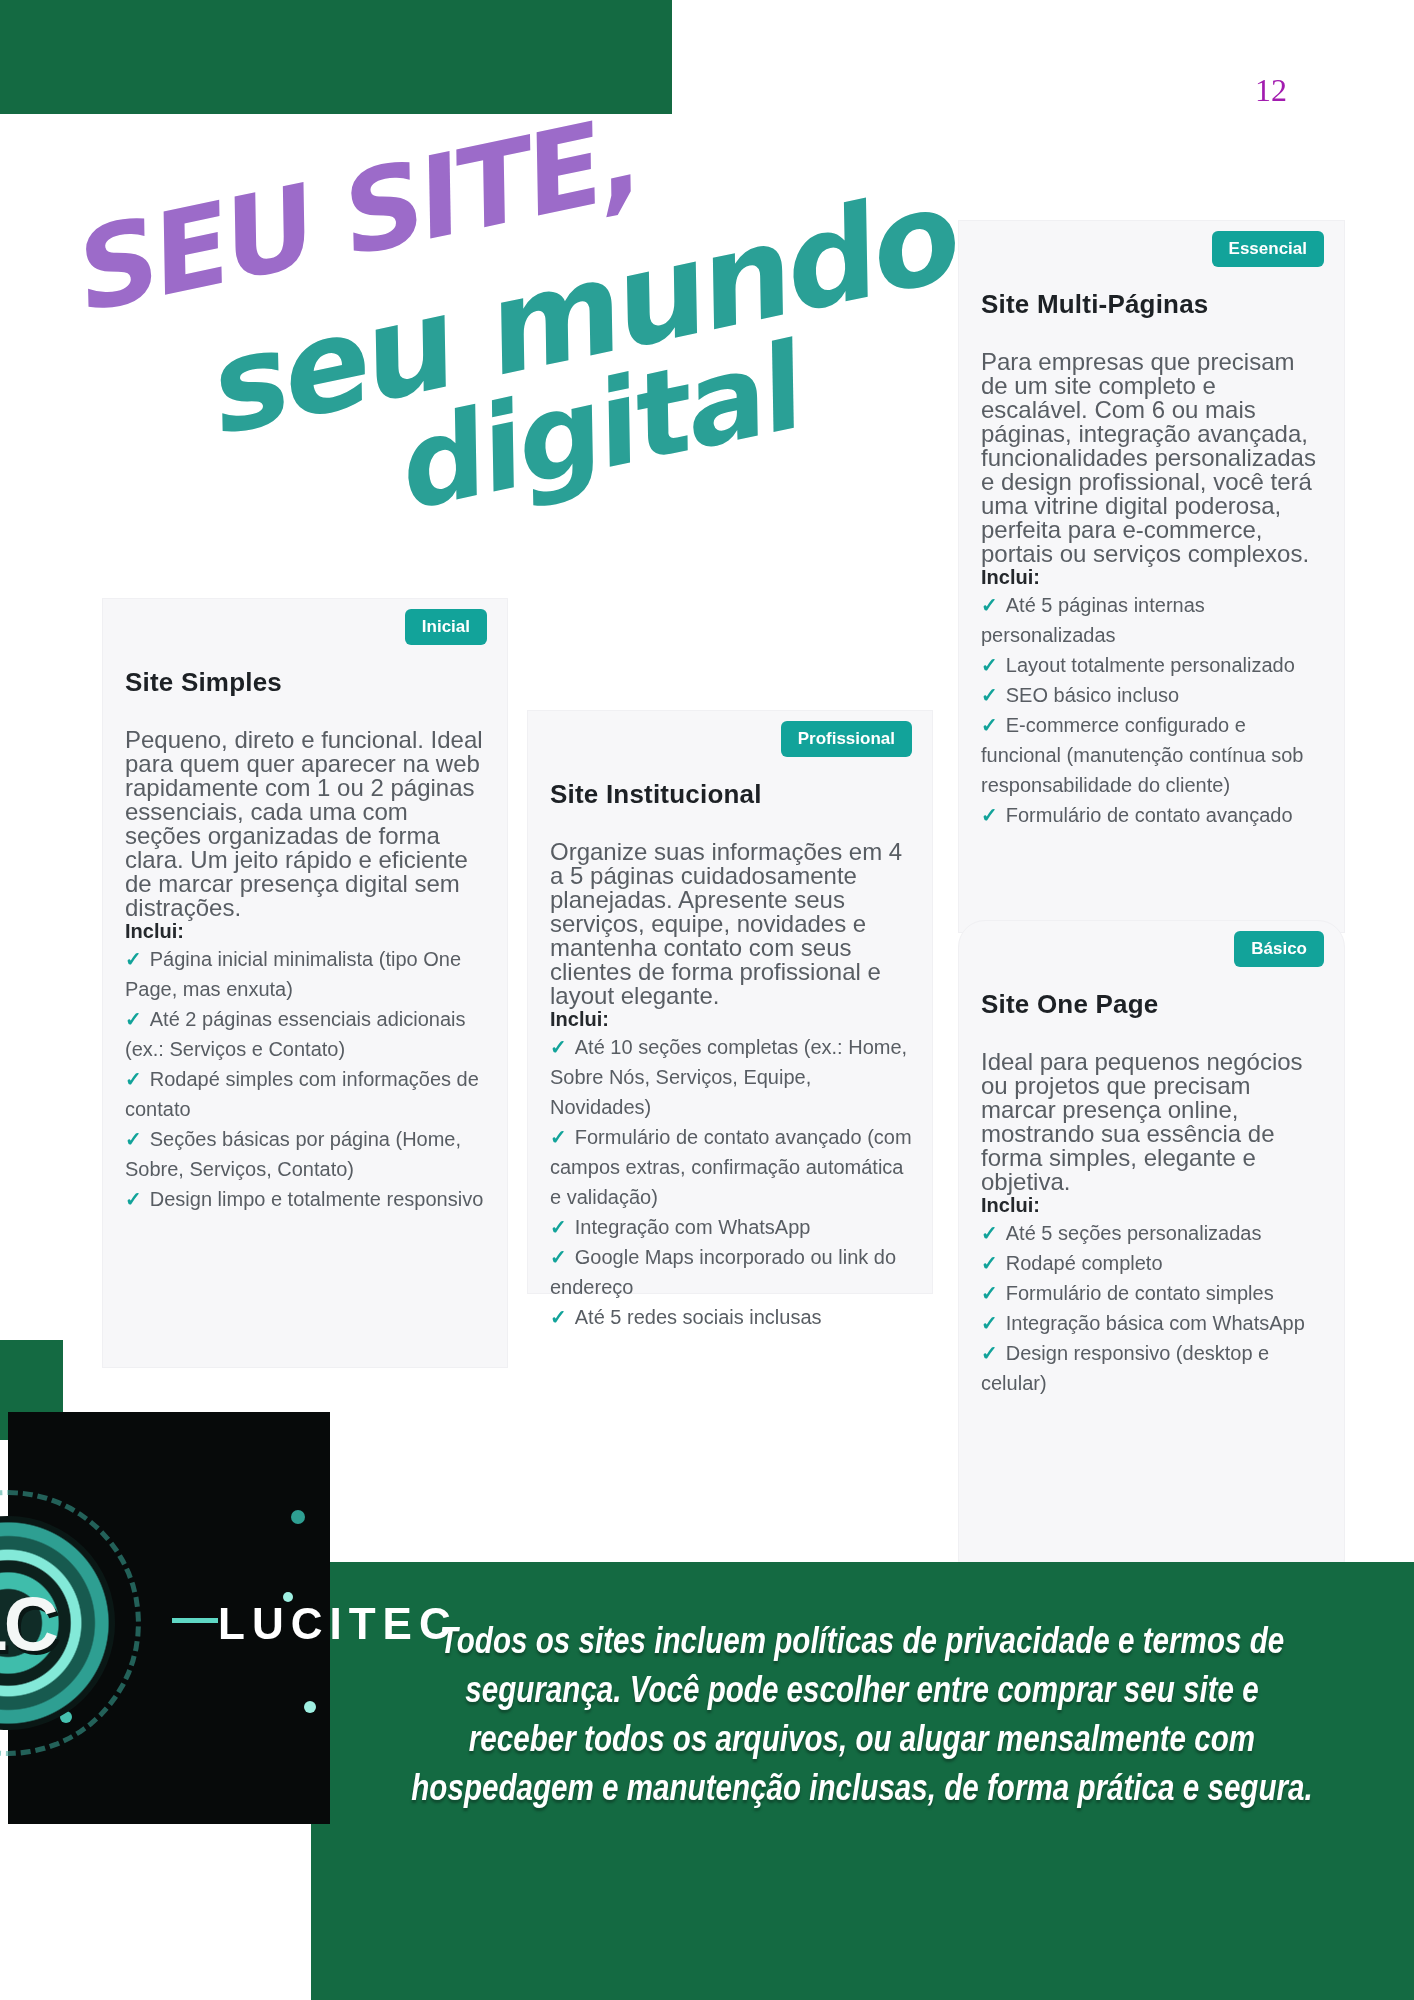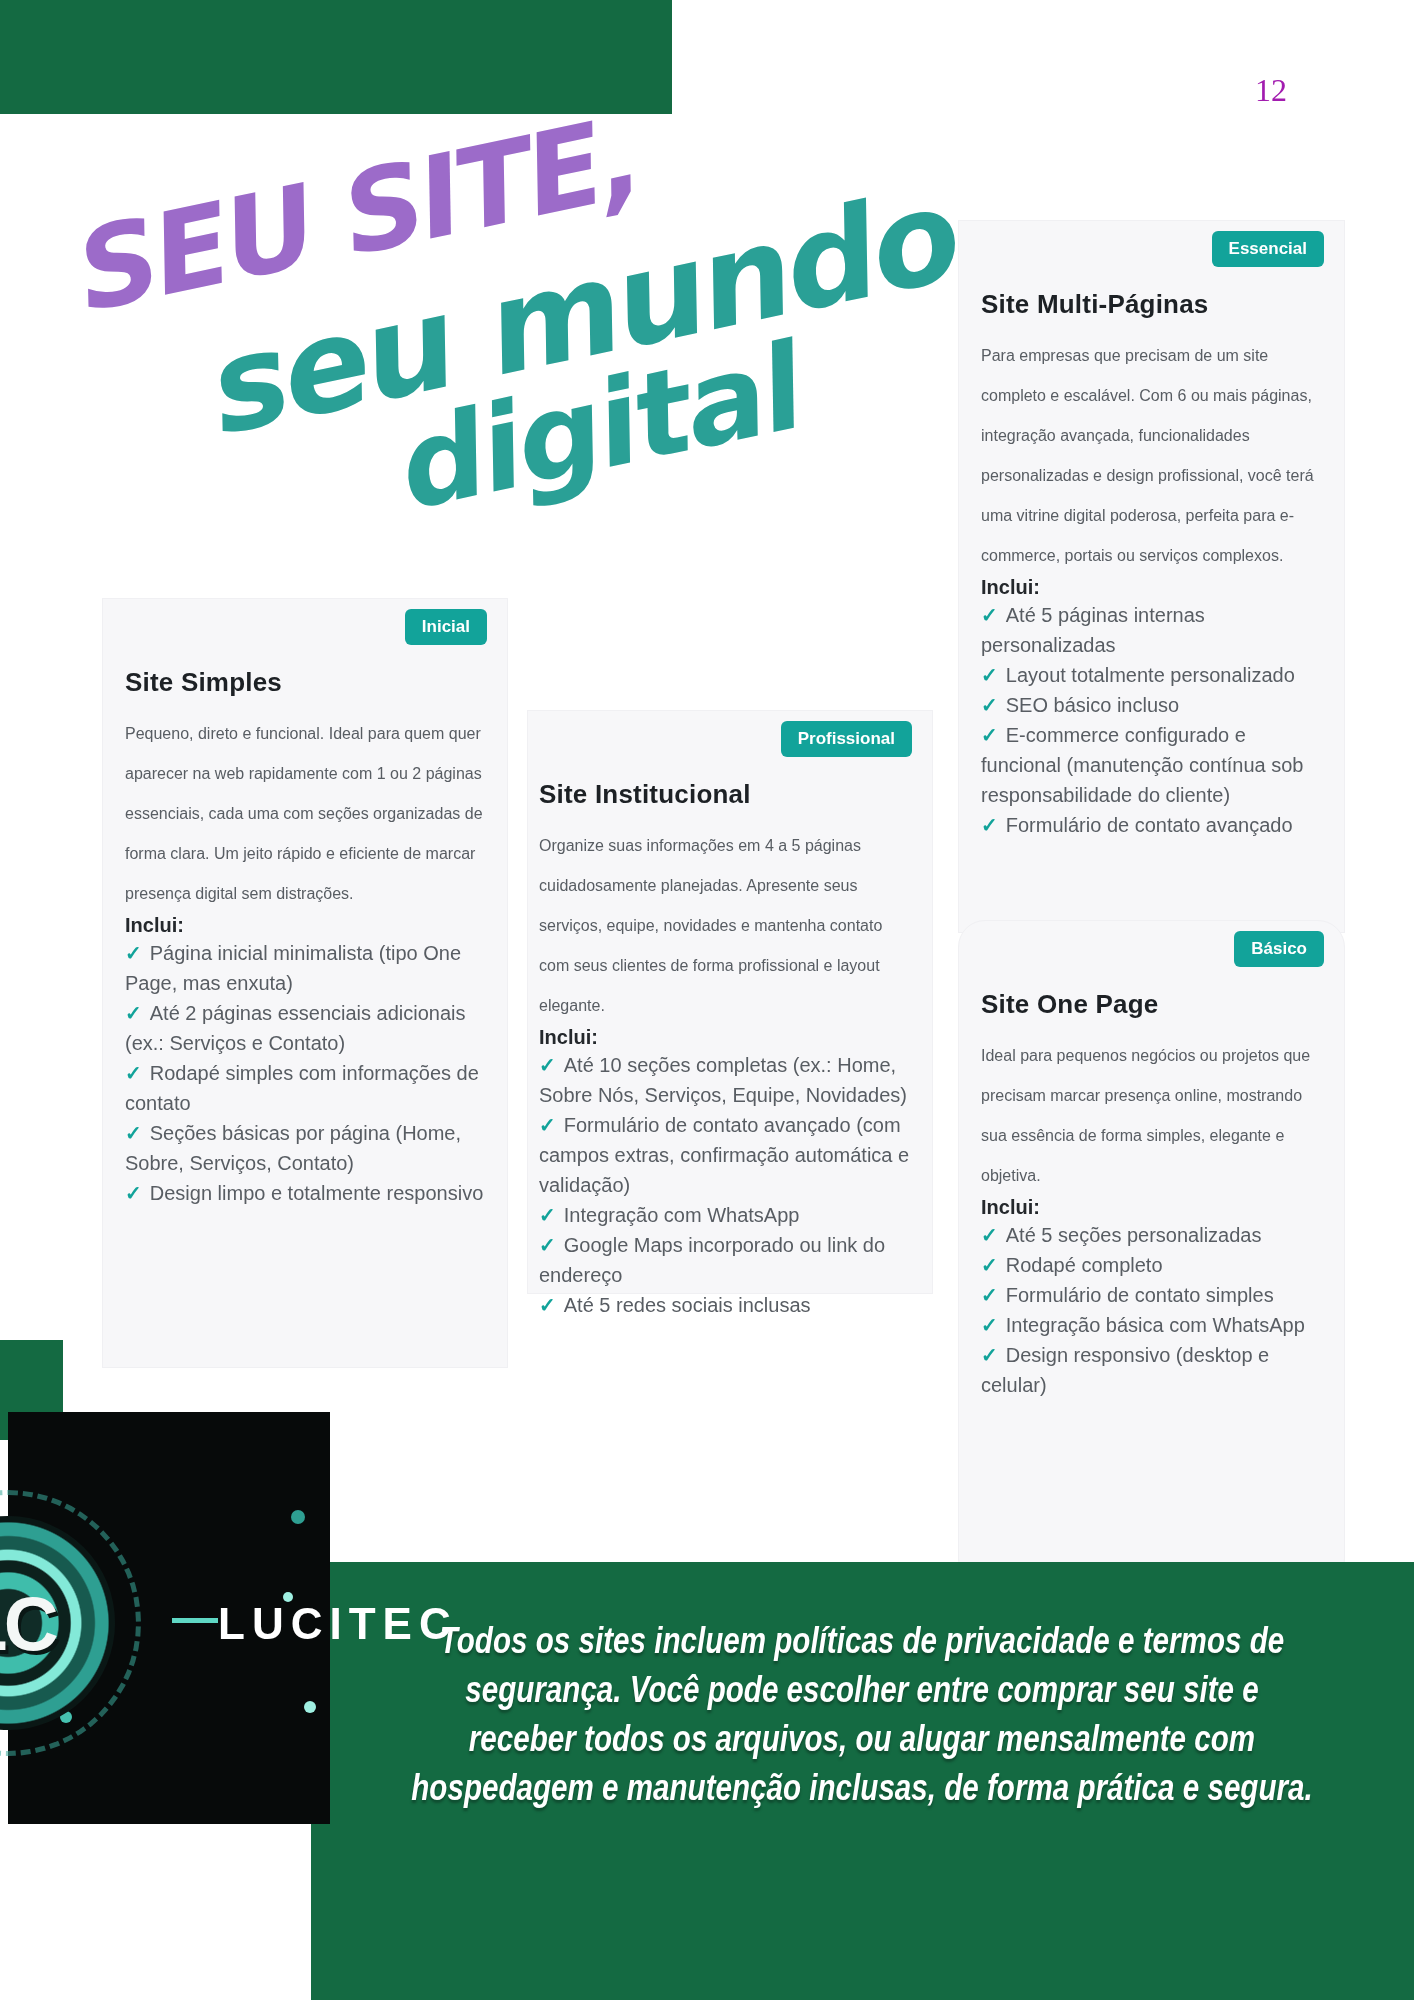--- a/index.html
+++ b/index.html
@@ -22,27 +22,27 @@
   
   .script{position:absolute;font-style:italic;font-weight:800;line-height:1;text-align:center;
           font-family:"DejaVu Sans", sans-serif;white-space:nowrap;}
   .script-line1{left:48px;top:158px;width:620px;font-size:112px;letter-spacing:-4px;color:var(--purple);transform:rotate(-12deg);}
   .script-line2{left:205px;top:252px;width:720px;font-size:128px;letter-spacing:-4px;color:#2aa096;transform:rotate(-12deg);}
   .script-line3{left:340px;top:368px;width:520px;font-size:118px;letter-spacing:-3px;color:#2aa096;transform:rotate(-12deg);}
 
   
   .card{position:absolute;background:var(--card-bg);border:1px solid #f0f0f3;padding:10px 20px 24px 22px;}
   .card-simples{left:102px;top:598px;width:406px;height:770px;}
-  .card-institucional{left:527px;top:710px;width:406px;height:584px;padding-left:11px;}
+  .card-institucional{left:527px;top:710px;width:406px;height:584px;}
   .card-multi{left:958px;top:220px;width:387px;height:713px;}
   .card-onepage{left:958px;top:920px;width:387px;height:666px;border-radius:27px;}
   .badge-row{display:flex;justify-content:flex-end;}
   .badge{background:var(--teal);color:#fff;font-weight:bold;font-size:17px;padding:8px 17px;border-radius:6px;}
   .card h2{margin:22px 0 0;font-size:26px;font-weight:bold;color:var(--title-text);letter-spacing:0.2px;}
-  .card .desc{margin-top:16px;font-size:16px;line-height:40px;color:var(--body-text);}
+  .card .desc{margin-top:30px;font-size:24px;line-height:24px;color:var(--body-text);}
   .card .includes{font-size:20px;font-weight:bold;color:#24282c;}
   .card ul{list-style:none;margin:1px 0 0;padding:0;font-size:20px;line-height:30px;color:var(--body-text);}
   .card li{margin:0;}
   .check{color:var(--teal);font-weight:bold;margin-right:8px;}
 
   
   .accent-square{position:absolute;left:0;top:1340px;width:63px;height:100px;background:var(--green);}
   .logo-box{position:absolute;left:8px;top:1412px;width:322px;height:412px;background:#070a0a;z-index:3;
             display:flex;align-items:center;}
   .emblem-wrap{position:relative;width:100%;height:290px;}

